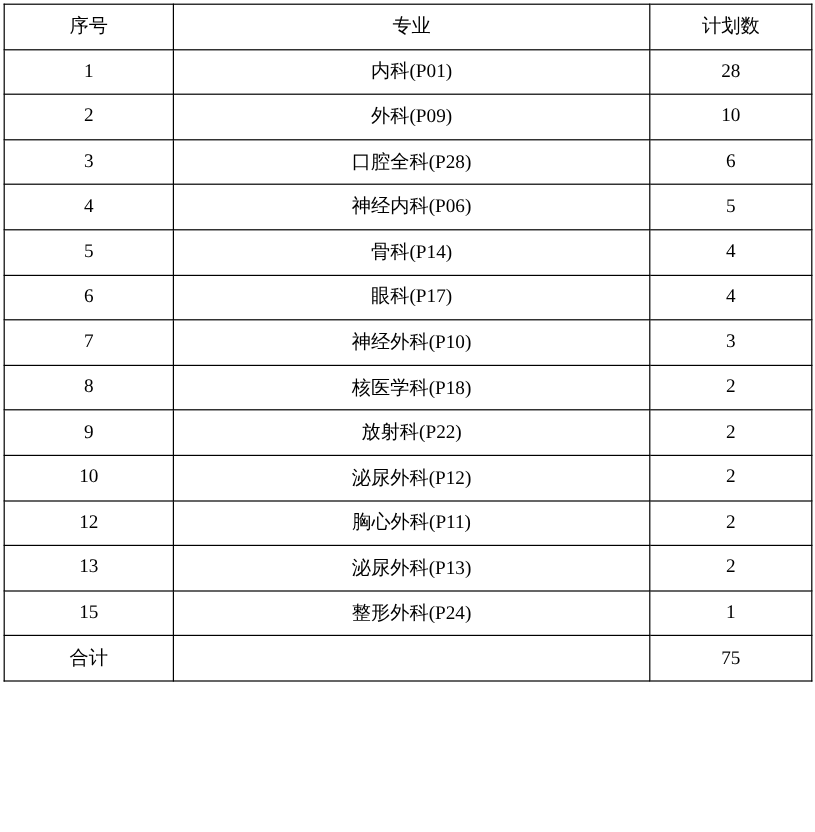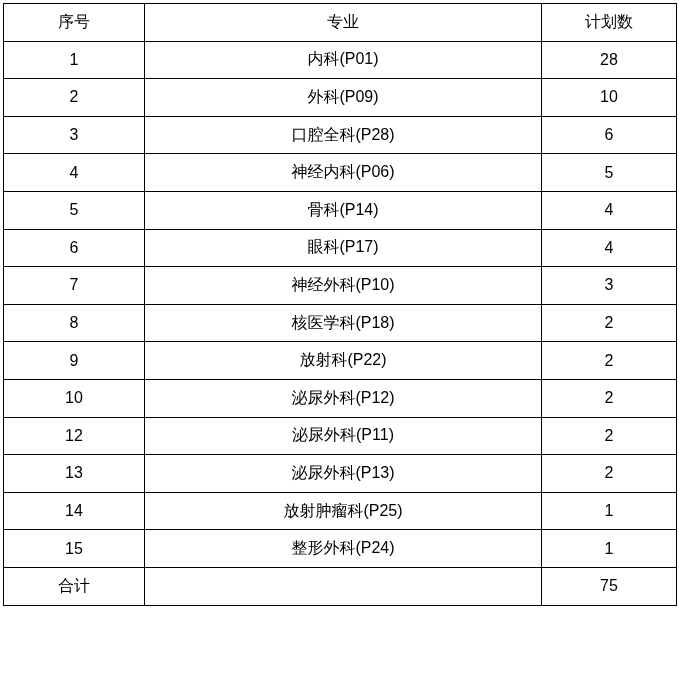--- a/index.html
+++ b/index.html
@@ -3,21 +3,21 @@
 <meta charset="utf-8">
 <style>
   html, body { margin: 0; padding: 0; background: #ffffff; }
   body { width: 679px; height: 693px; overflow: hidden; position: relative; }
   table.plan {
     position: absolute;
     left: 3px; top: 3px;
     border-collapse: collapse;
     table-layout: fixed;
     width: 673px;
-    font-family: Liberation Sans, sans-serif;
+    font-family: Liberation Serif, serif;
     font-size: 16px;
     color: #000;
   }
   table.plan td, table.plan th {
     border: 1.5px solid #000;
     text-align: center;
     vertical-align: middle;
     height: 36.6px;
     padding: 0;
     font-weight: normal;
@@ -88,32 +88,27 @@
         <td>放射科(P22)</td>
         <td>2</td>
       </tr>
       <tr>
         <td>10</td>
         <td>泌尿外科(P12)</td>
         <td>2</td>
       </tr>
       <tr>
         <td>12</td>
-        <td>泌尿外科(P11)</td>
+        <td>胸心外科(P11)</td>
         <td>2</td>
       </tr>
       <tr>
         <td>13</td>
         <td>泌尿外科(P13)</td>
         <td>2</td>
-      </tr>
-      <tr>
-        <td>14</td>
-        <td>放射肿瘤科(P25)</td>
-        <td>1</td>
       </tr>
       <tr>
         <td>15</td>
         <td>整形外科(P24)</td>
         <td>1</td>
       </tr>
     </tbody>
   <tfoot>
     <tr>
       <td>合计</td>

